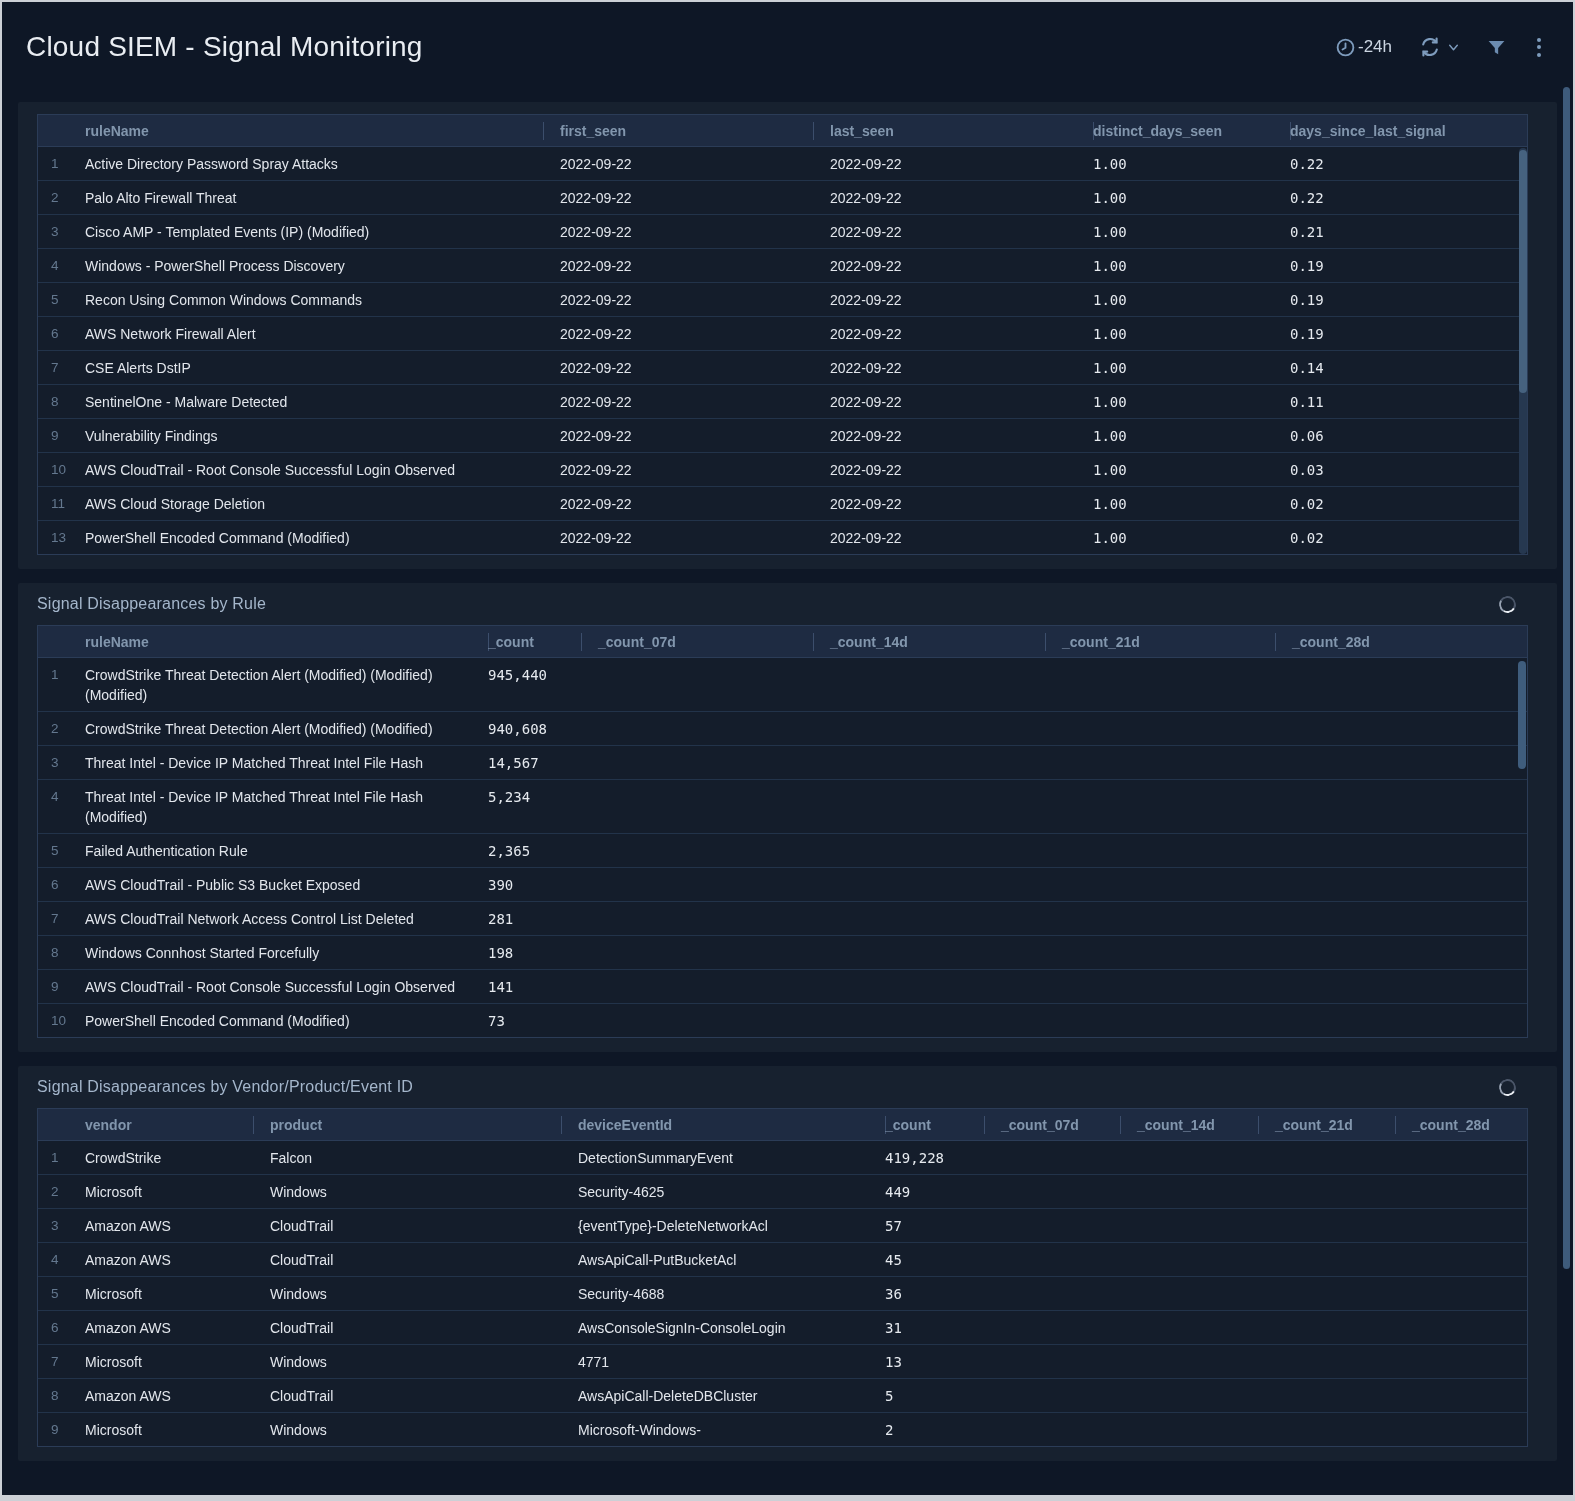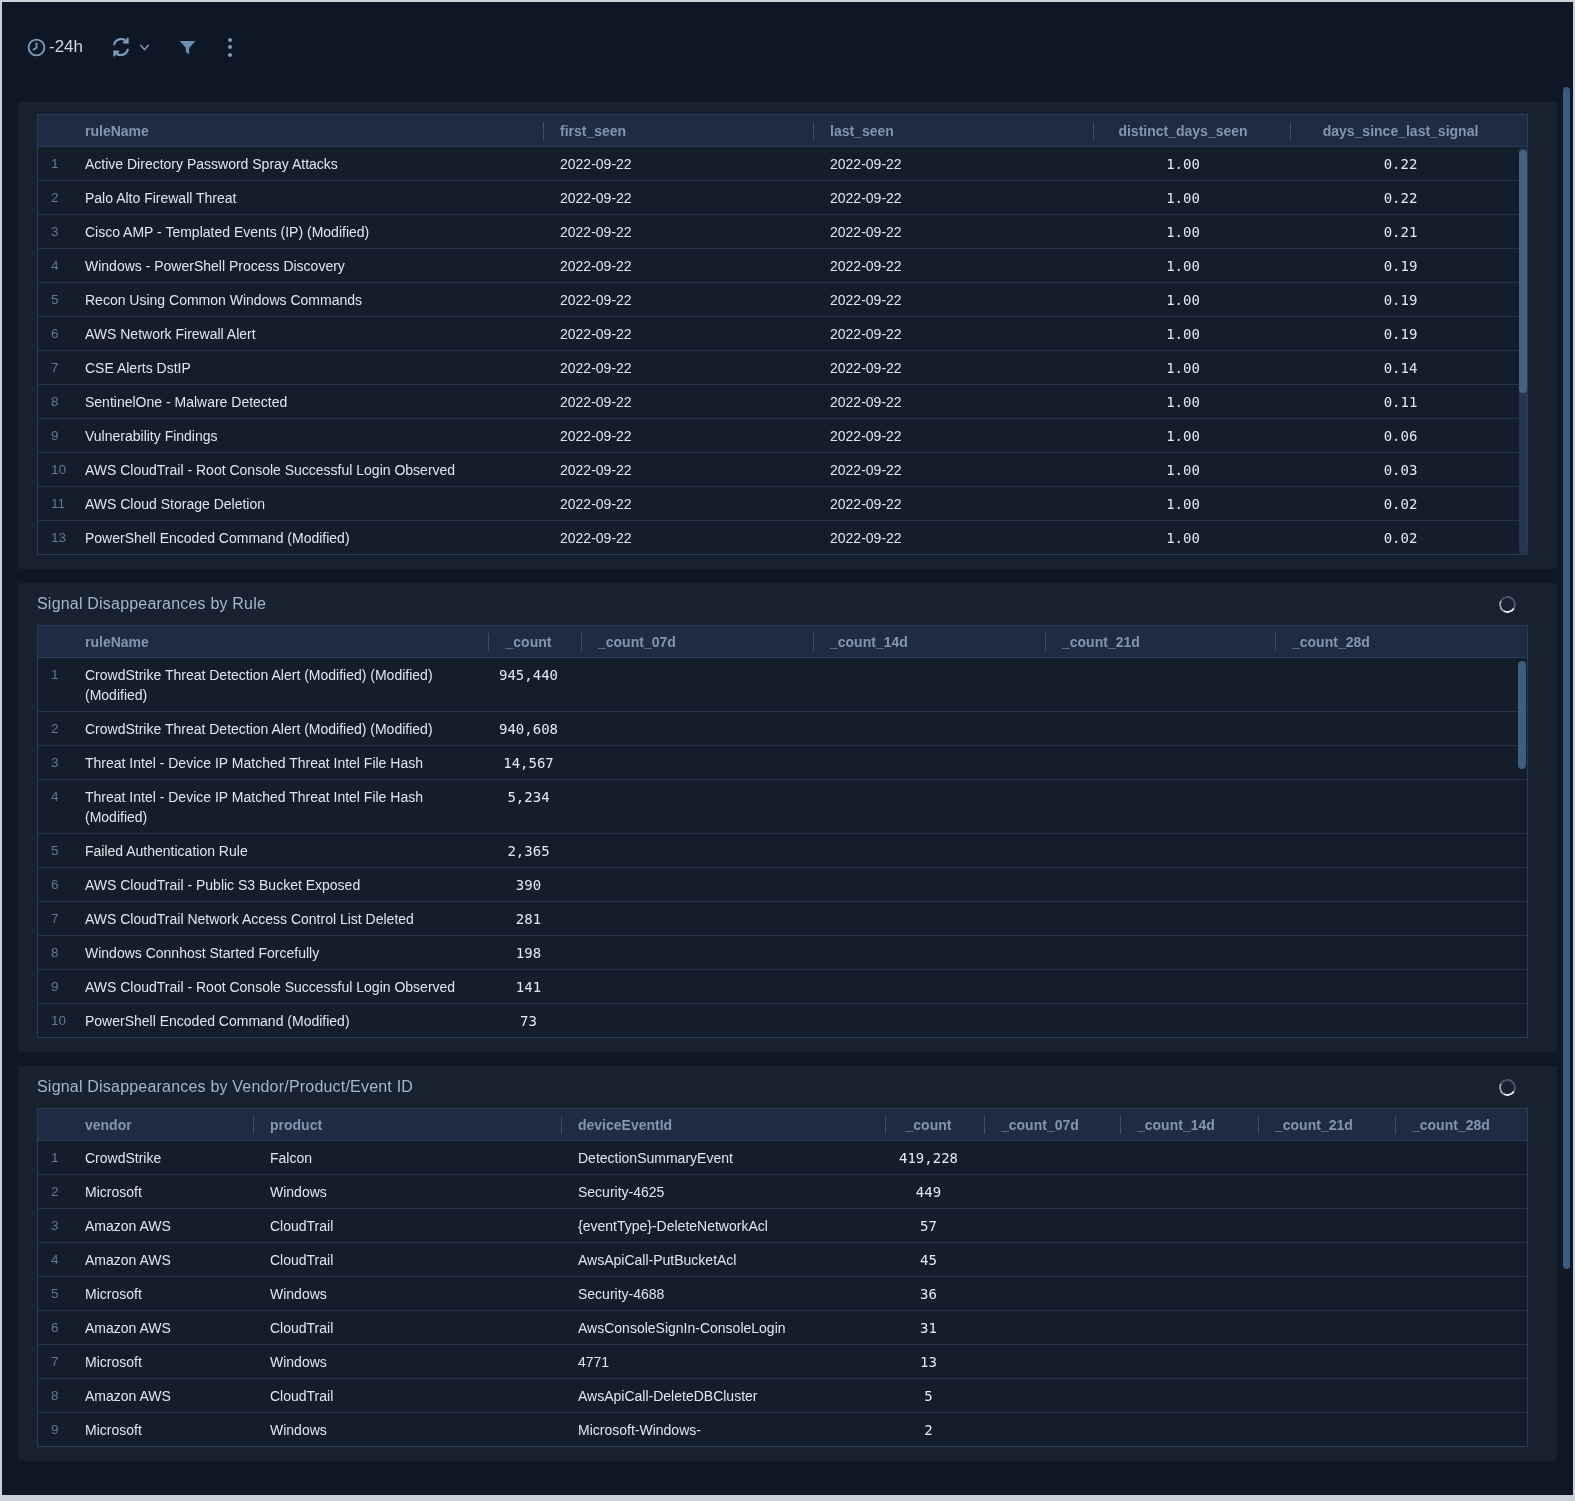--- a/index.html
+++ b/index.html
@@ -34,21 +34,21 @@
   table { width:100%; table-layout:fixed; border-collapse:separate; border-spacing:0;
           border:1px solid #2b3c57; background:#141d2b; }
   thead th { height:32px; background:#1e2b42; color:#8296ad; font-size:14px; font-weight:700;
              vertical-align:middle; border-bottom:1px solid #2b3c57; white-space:nowrap; overflow:hidden; }
   th.div { background-image:linear-gradient(#3c4e6c,#3c4e6c); background-size:1px 18px;
            background-repeat:no-repeat; background-position:left center;margin-left:40px; }
   tbody td { padding-top:6.5px; padding-bottom:6.5px; line-height:20px; font-size:14px;
              color:#e2e6ec; vertical-align:top; border-bottom:1px solid #22334a; overflow:hidden; }
   tbody tr:last-child td { border-bottom:none; }
   .a-left  { text-align:left;  padding-left:17px; }
-  .a-right { text-align:center; padding-right:13px; }
+  .a-right { text-align:left; padding-right:13px; }
   th.a-right { padding-right:13px; }
   .c0.a-left, td.rownum { padding-left:13px; }
   .c1.a-left { padding-left:0; }
   td.rownum { color:#64788f; font-size:13.5px; }
   td.mono { font-family:"DejaVu Sans Mono", monospace; font-size:14px; color:#e6eaef; letter-spacing:0; }
   
   .t1 .c0{width:47px} .t1 .c1{width:458px} .t1 .c2{width:270px} .t1 .c3{width:280px} .t1 .c4{width:197px} .t1 .c5{width:auto}
   .t1 .c4{padding-right:17px} .t1 .c5{padding-right:16px}
   .t2 .c0{width:47px} .t2 .c1{width:403px} .t2 .c2{width:93px} .t2 .c3{width:232px} .t2 .c4{width:232px} .t2 .c5{width:230px} .t2 .c6{width:auto}
   .t2 .c2{padding-right:12px}
@@ -59,20 +59,21 @@
   .vtrack .vthumb { position:absolute; top:2px; right:0; width:8px; height:243px; background:#46627f; border-radius:4px; }
   .vthumb-floating { position:absolute; top:36px; right:2px; width:8px; height:108px; background:#3f5d7d; border-radius:4px; }
   
   .page-scroll-thumb { position:absolute; top:85px; right:3px; width:7px; height:1182px;
                        background:#3e5b7b; border-radius:4px; }
 </style>
 </head>
 <body>
 
 <div class="hdr">
+  <h1>Cloud SIEM - Signal Monitoring</h1>
   <div class="hdr-actions">
     <div class="time-range">
       <span>
         <svg width="21" height="21" viewBox="0 0 24 24" fill="none" stroke="#7e9cbd" stroke-width="2.1" stroke-linecap="round">
           <circle cx="12" cy="12" r="9"></circle>
             <path d="M12 7.2v5l-3.4 2"></path>
         </svg>
       </span>
       <span class="tr-label">-24h</span>
     </div>

